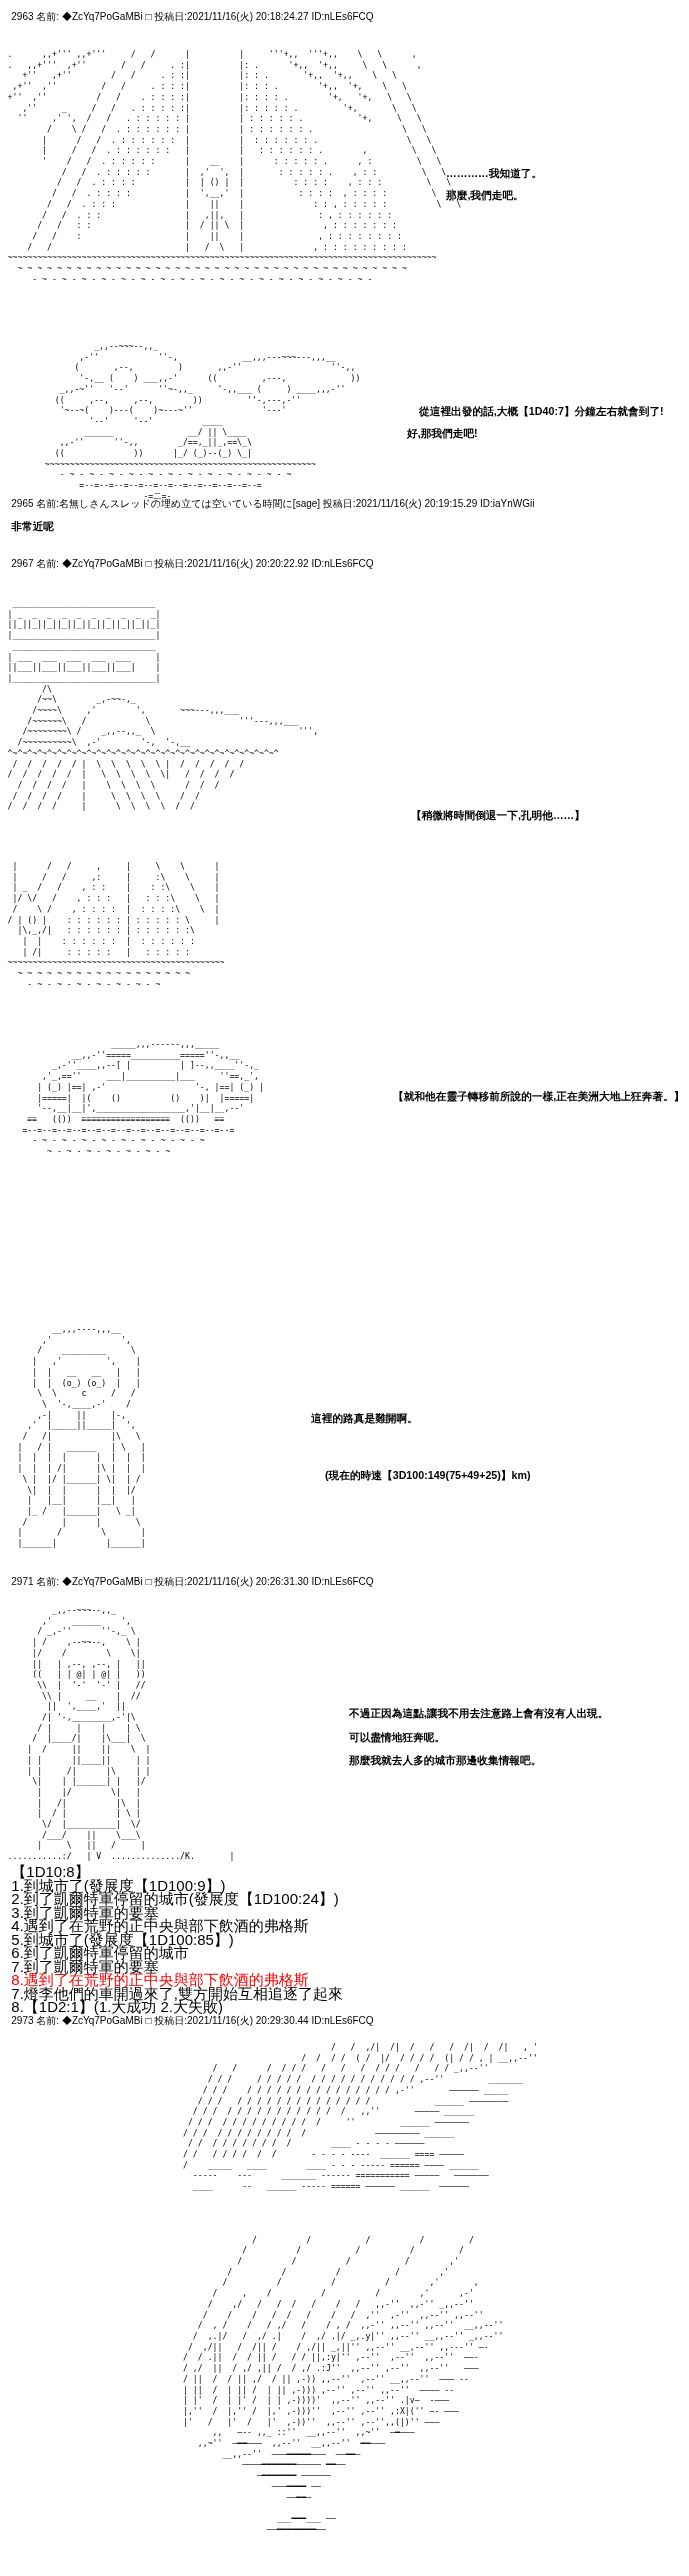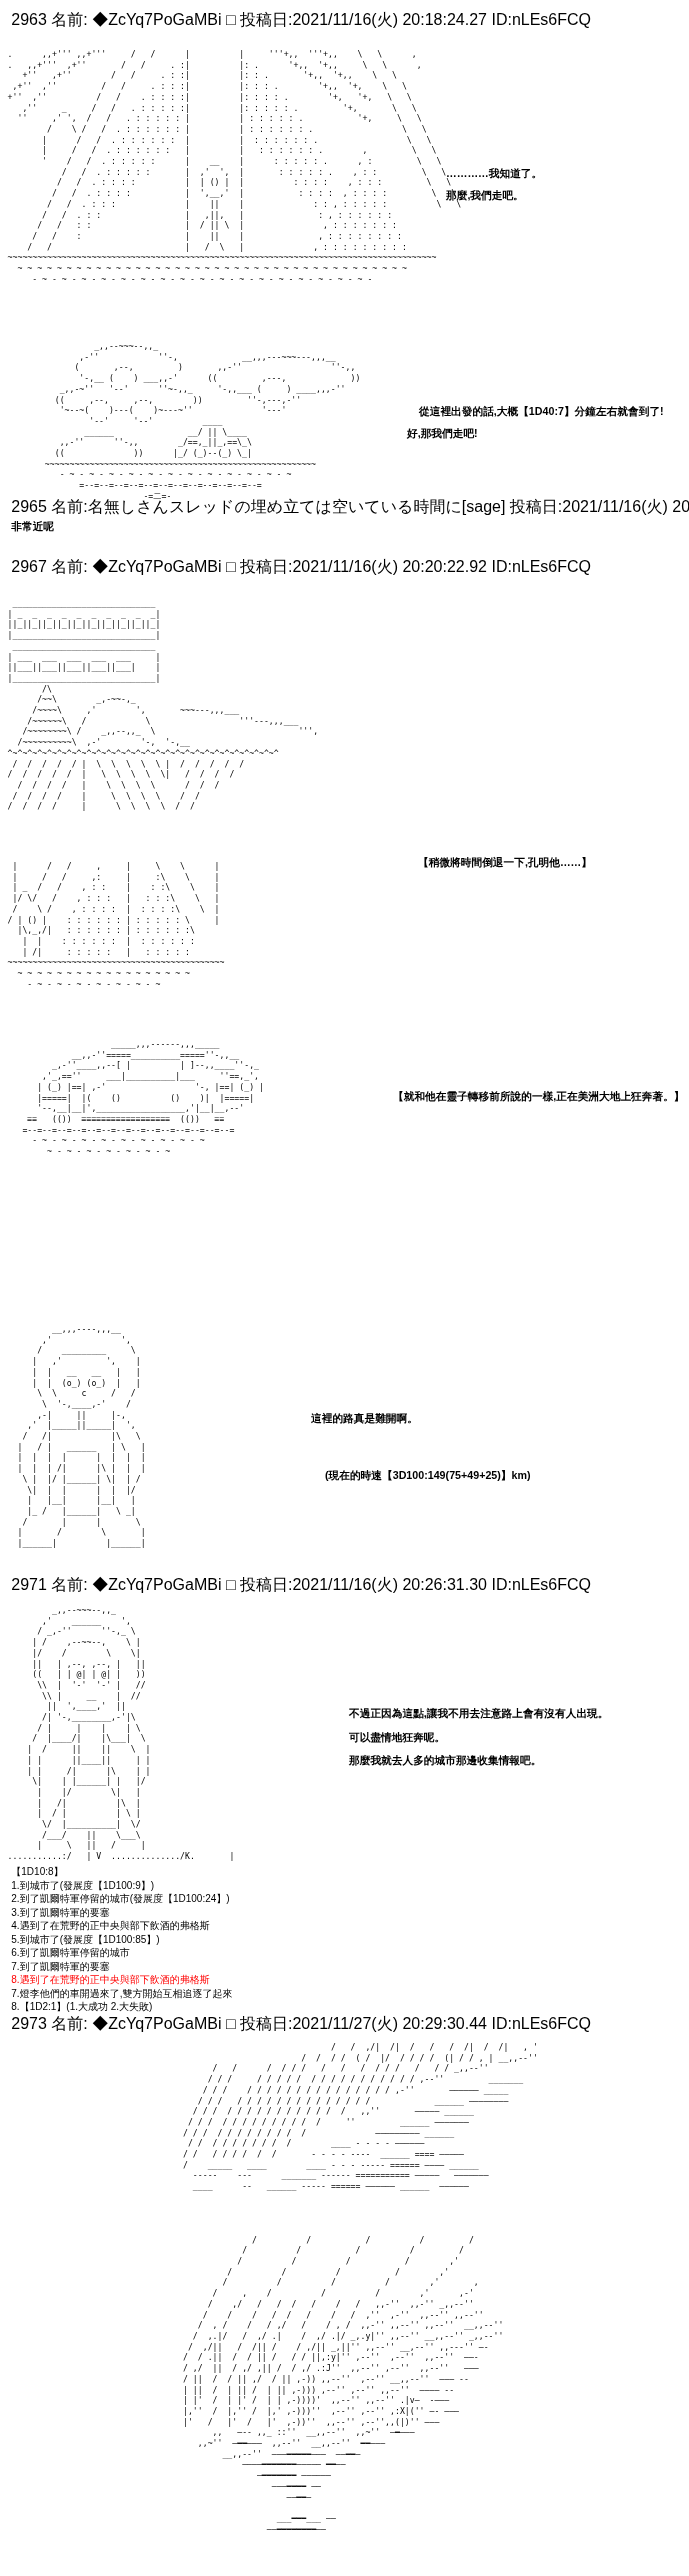--- a/index.html
+++ b/index.html
@@ -3,29 +3,29 @@
 <meta charset="utf-8">
 <style>
   html, body { margin:0; padding:0; }
   body {
     width:690px; height:2576px; position:relative;
     background:#ffffff; color:#000000;
     font-family:"Liberation Sans", sans-serif;
     overflow:hidden;
   }
   .abs { position:absolute; white-space:nowrap; }
-  .hdr { font-size:16px; }
+  .hdr { font-size:10px; }
   .cjk { font-size:10.7px;font-weight:bold; }
   .aa {
     position:absolute;
     font-family:"DejaVu Sans Mono", monospace;
     font-size:8.2px; line-height:10.7px;
     white-space:pre; margin:0; color:#000000;
   }
-  .dicelist { position:absolute; font-size:10px; line-height:13.5px; white-space:nowrap; }
+  .dicelist { position:absolute; font-size:15px; line-height:13.5px; white-space:nowrap; }
   .red-item { color:#ff0000; }
 </style>
 </head>
 <body>
 
 <div class="abs hdr" style="left:11.3px; top:10px;">2963 名前: ◆ZcYq7PoGaMBi □ 投稿日:2021/11/16(火) 20:18:24.27 ID:nLEs6FCQ</div>
 <pre class="aa" style="left:7.6px; top:49px;">.      ,,+''' ,,+'''     /   /      |          |     '''+,,  '''+,,    \   \      ,
 .   ,,+'''  ,+''       /   /     . :|          |: .      '+,,  '+,,     \   \      ,
    +''   ,+''        /   /     . : :|          |: : .       '+,,  '+,,    \   \
  ,+''  ,''         /   /     . : : :|          |: : : .        '+,,  '+,    \   \
@@ -84,21 +84,21 @@
      /~~~~\     ,'        ',       ~~~---,,,___
     /~~~~~~\   /            \                  '''---,,,___
    /~~~~~~~~\ /    _,,--,,_  \                             ''',
   /~~~~~~~~~~\  ,-'        '-,  '-,__
 ^~^~^~^~^~^~^~^~^~^~^~^~^~^~^~^~^~^~^~^~^~^~^~^~^~^~^~^
  /  /  /  /  / |  \  \  \  \  \ |  /  /  /  /  /
 /  /  /  /  /  |   \  \  \  \  \|   /  /  /  /
   /  /  /  /   |    \  \  \  \      /  /  /
  /  /  /  /    |     \  \  \  \    /  /
 /  /  /  /     |      \  \  \  \  /  /</pre>
-<div class="abs cjk" style="left:411px; top:856px;margin-left:7px;">【稍微將時間倒退一下,孔明他……】</div>
+<div class="abs cjk" style="left:411px; top:809px;">【稍微將時間倒退一下,孔明他……】</div>
 <pre class="aa" style="left:7.6px; top:861px;"> |      /   /     ,     |     \    \      |
  |     /   /     ,:     |     :\    \     |
  | _  /   /    , : :    |    : :\    \    |
  |/ \/   /    , : : :   |   : : :\    \   |
  /    \ /    , : : : :  |  : : : :\    \  |
 / | () |    : : : : : : | : : : : : \     |
   |\,_,/|   : : : : : : | : : : : : :\
    |  |    : : : : : :  |  : : : : : :
    | /|     : : : : :   |   : : : : :
 ~~~~~~~~~~~~~~~~~~~~~~~~~~~~~~~~~~~~~~~~~~~~
@@ -175,21 +175,21 @@
   <div>3.到了凱爾特軍的要塞</div>
   <div>4.遇到了在荒野的正中央與部下飲酒的弗格斯</div>
   <div>5.到城市了(發展度【1D100:85】)</div>
   <div>6.到了凱爾特軍停留的城市</div>
   <div>7.到了凱爾特軍的要塞</div>
   <div class="red-item">8.遇到了在荒野的正中央與部下飲酒的弗格斯</div>
   <div>7.燈李他們的車開過來了,雙方開始互相追逐了起來</div>
   <div>8.【1D2:1】(1.大成功 2.大失敗)</div>
 </div>
 
-<div class="abs hdr" style="left:11.3px; top:2014px;">2973 名前: ◆ZcYq7PoGaMBi □ 投稿日:2021/11/27(火) 20:29:30.44 ID:nLEs6FCQ</div>
+<div class="abs hdr" style="left:11.3px; top:2014px;">2973 名前: ◆ZcYq7PoGaMBi □ 投稿日:2021/11/16(火) 20:29:30.44 ID:nLEs6FCQ</div>
 <pre class="aa" style="left:183px; top:2042px;">                              /   /  ,/|  /|  /   /   /  /|  /  /|   , '
                         /  /  / /  ( /  |/  / / / /  (| / / , | __,,-‐''
       /   /      /  / / /   /   /   /  / / /   /   / / _,,-‐''
      / / /     / / / / /  / / / / / / / / / / / ,-‐''         _______
     / / /    / / / / / / / / / / / / / / / ,-''       ―――――― _____
    / / /   / / / / / / / / / / / / / /             ______ ――――――――
   / / /  / / / / / / / / / / /  /   ,,''       ――――― ______
  / / /  / / / / / / / / /  /     ''         ______ ―――――――
 / / /  / / / / / / / /  /              ――――――――― ______
  / /  / / / / / / /  /        ____ ‐ ‐ ‐ ‐ ――――――

